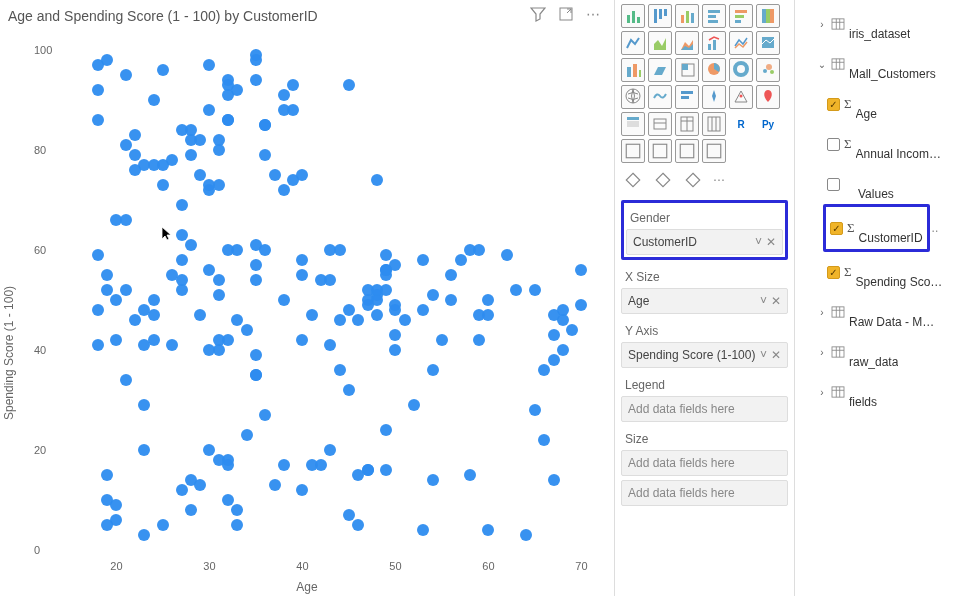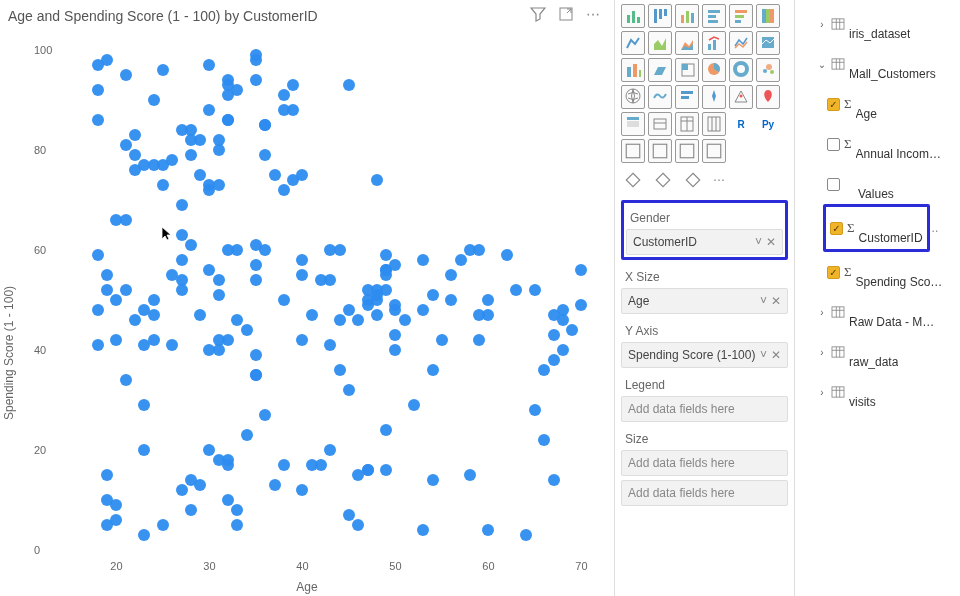--- a/index.html
+++ b/index.html
@@ -703,15 +703,15 @@
       <span class="field-text">raw_data</span>
     </div>
     <div class="tree-row indent1">
       <span class="caret">›</span>
       <svg class="tbl-icon" viewBox="0 0 16 14">
         <rect x="1" y="1" width="14" height="12" fill="none" stroke="#888"></rect>
         <line x1="1" y1="5" x2="15" y2="5" stroke="#888"></line>
         <line x1="6" y1="1" x2="6" y2="13" stroke="#888"></line>
         <line x1="10" y1="1" x2="10" y2="13" stroke="#888"></line>
       </svg>
-      <span class="field-text">visits</span>
+      <span class="field-text">fields</span>
     </div>
   </div>
 
 </body></html>

